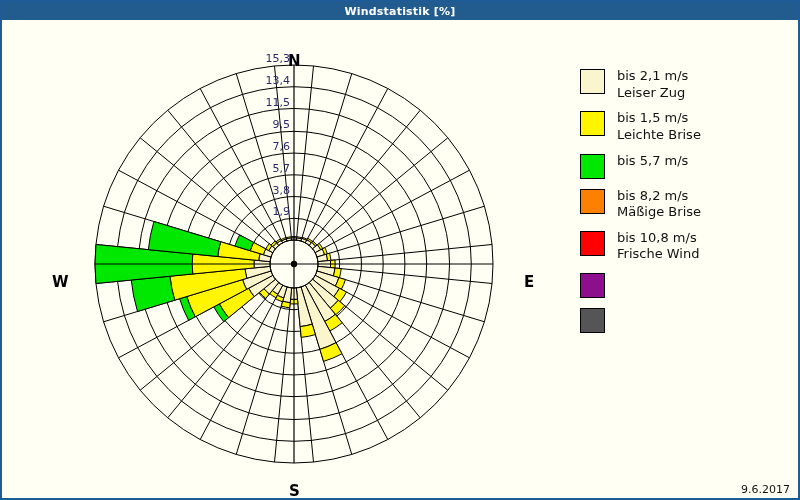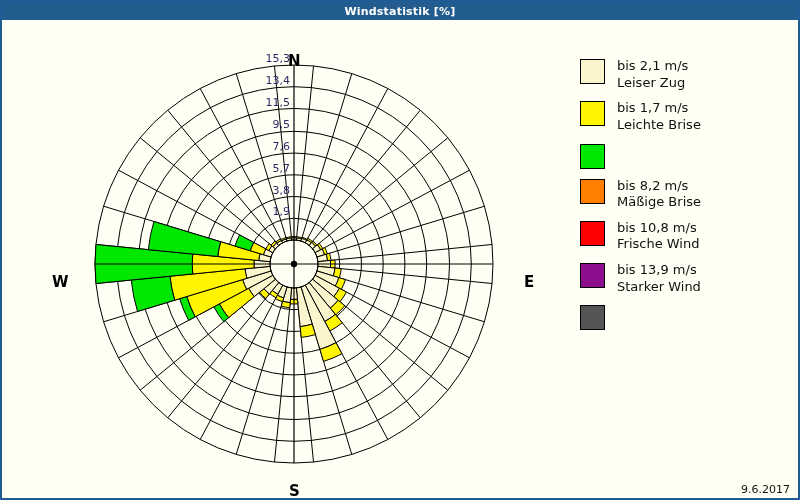--- a/index.html
+++ b/index.html
@@ -33,21 +33,21 @@
   .compass-label{
     position:absolute;
     font-size:15px;font-weight:bold;color:#000;
     font-family:"DejaVu Sans", sans-serif;
   }
   #lbl-n{left:286px;top:32px;}
   #lbl-s{left:287px;top:462px;}
   #lbl-w{left:50px;top:253px;}
   #lbl-e{left:522px;top:253px;}
   #legend{
-    position:absolute;left:578px;top:38px;width:210px;
+    position:absolute;left:578px;top:48px;width:210px;
   }
   .legend-row{
     display:flex;align-items:flex-start;
     margin-bottom:9px;
   }
   .swatch{
     width:25px;height:25px;
     border:1px solid #000;
     box-sizing:border-box;
     flex:0 0 auto;
@@ -221,49 +221,46 @@
         <div class="legend-row">
           <div class="swatch" style="background: rgb(250, 245, 205);"></div>
           <div class="legend-text">
             <div>bis 2,1 m/s</div>
             <div>Leiser Zug</div>
           </div>
         </div>
         <div class="legend-row">
           <div class="swatch" style="background: rgb(255, 245, 0);"></div>
           <div class="legend-text">
-            <div>bis 1,7 m/s</div>
+            <div>bis 1,5 m/s</div>
             <div>Leichte Brise</div>
           </div>
         </div>
         <div class="legend-row">
           <div class="swatch" style="background: rgb(0, 232, 0);"></div>
           <div class="legend-text">
+            <div>bis 5,7 m/s</div>
           </div>
         </div>
         <div class="legend-row">
           <div class="swatch" style="background: rgb(255, 128, 0);"></div>
           <div class="legend-text">
             <div>bis 8,2 m/s</div>
             <div>Mäßige Brise</div>
           </div>
         </div>
         <div class="legend-row">
           <div class="swatch" style="background: rgb(255, 0, 0);"></div>
           <div class="legend-text">
             <div>bis 10,8 m/s</div>
             <div>Frische Wind</div>
           </div>
         </div>
         <div class="legend-row">
           <div class="swatch" style="background: rgb(142, 15, 142);"></div>
-          <div class="legend-text">
-            <div>bis 13,9 m/s</div>
-            <div>Starker Wind</div>
-          </div>
         </div>
         <div class="legend-row">
           <div class="swatch" style="background: rgb(85, 85, 85);"></div>
         </div>
       </div>
 
     <div id="datestamp">9.6.2017</div>
   </div>
 
 </div>

